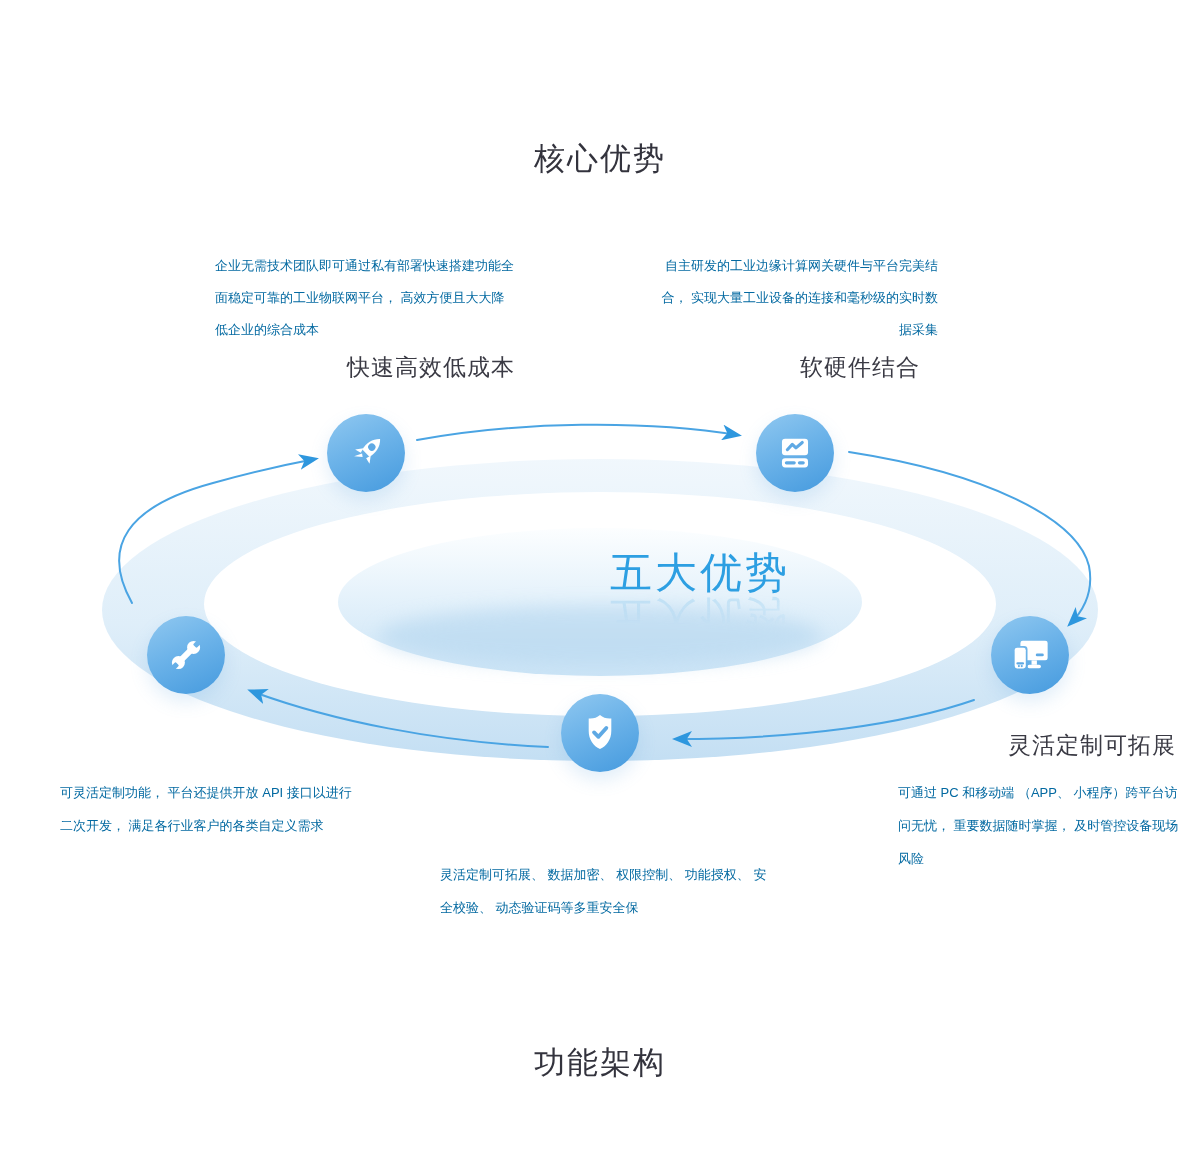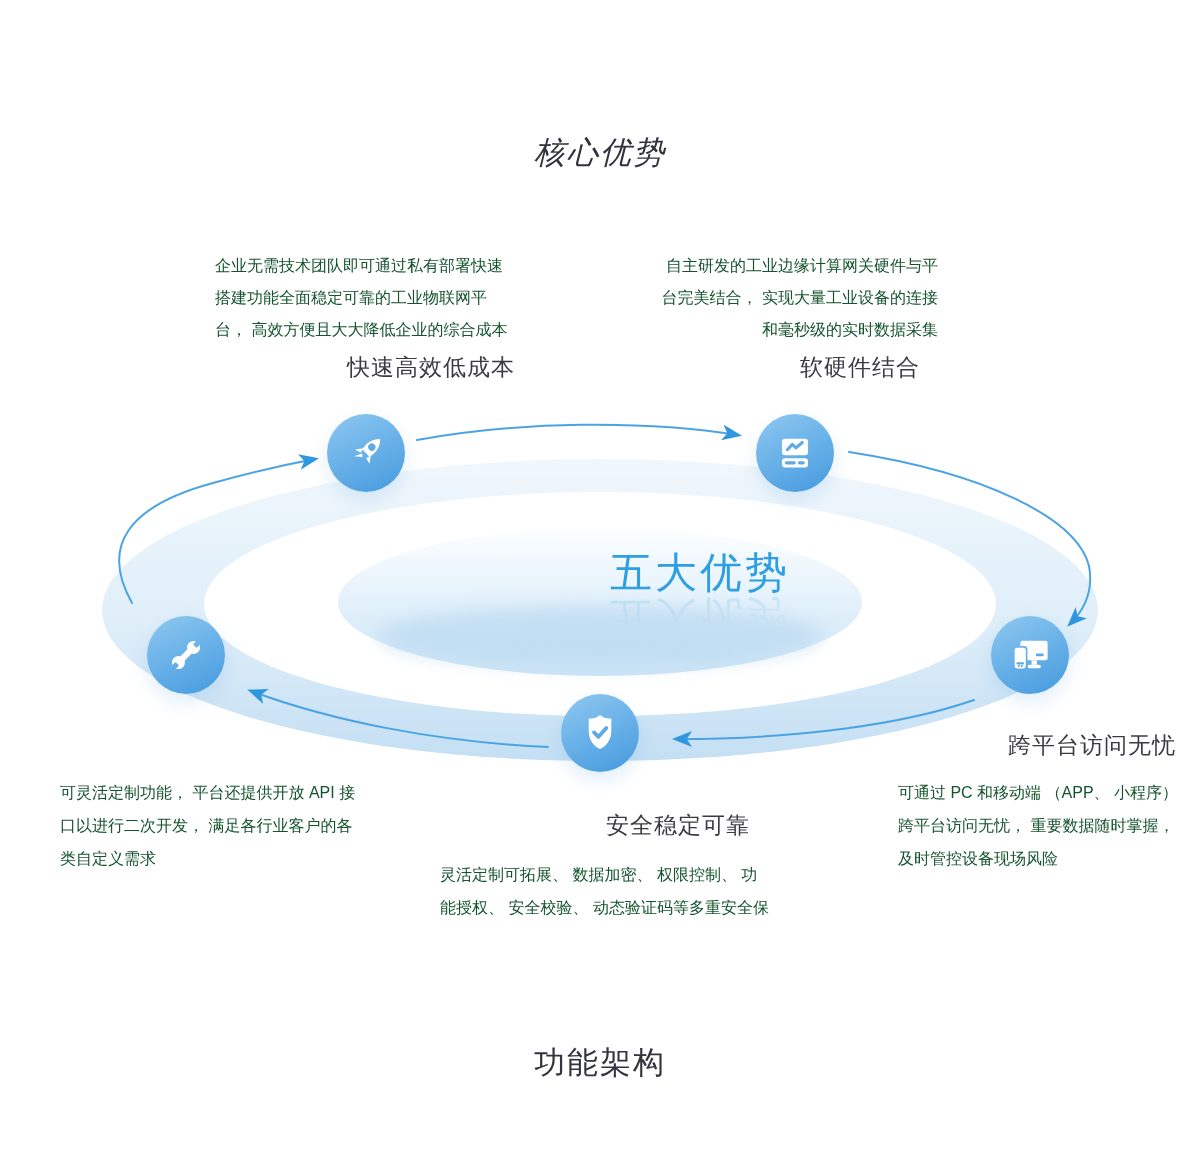--- a/index.html
+++ b/index.html
@@ -3,27 +3,27 @@
 <meta charset="utf-8">
 <style>
   * { margin:0; padding:0; box-sizing:border-box; }
   body { background:#ffffff; font-family:"Liberation Sans","DejaVu Sans",sans-serif; }
   .canvas { position:relative; width:1200px; height:1164px; background:#ffffff; overflow:hidden; margin:0 auto; }
 
   .section-title {
     position:absolute; left:0; right:0; text-align:center;
     font-size:31px; font-weight:500; color:#33333d; letter-spacing:2px;
   }
-  .title-top { top:132px;font-style:italic; }
+  .title-top { top:138px; }
   .title-bottom { top:1042px; }
 
   .diagram-svg { position:absolute; left:0; top:0; width:1200px; height:1164px; z-index:1; pointer-events:none; }
 
   .desc {
-    position:absolute; z-index:2; font-size:16px; color:#14532d; line-height:32px;
+    position:absolute; z-index:2; font-size:13px; color:#0369a1; line-height:32px;
   }
   .desc-f1 { left:215px; top:250px; width:300px; }
   .desc-f2 { left:660px; top:250px; width:278px;text-align:right; }
   .desc-f3 { left:60px;  top:776px; width:296px; line-height:33px; }
   .desc-f4 { left:440px; top:858px; width:330px; line-height:33px; }
   .desc-f5 { left:898px; top:776px; width:282px; line-height:33px; }
 
   .feature-label {
     position:absolute; z-index:2; font-size:23px; font-weight:500; color:#3a3a44;
     text-align:right; letter-spacing:1px;
@@ -135,30 +135,29 @@
             <rect x="10.45" y="6" width="3.1" height="12" fill="#ffffff"></rect>
             <rect x="10.65" y="1" width="2.7" height="4.6" rx="0.6" fill="#000000"></rect>
             <rect x="10.65" y="18.4" width="2.7" height="4.6" rx="0.6" fill="#000000"></rect>
           </g>
         </mask>
       </defs>
       <rect width="24" height="24" fill="#ffffff" mask="url(#wrenchMask)"></rect>
     </svg>
   </div>
 
-  <div class="feature-label label-f4">安全稳定可靠</div>
   <div class="desc desc-f4">灵活定制可拓展、 数据加密、 权限控制、 功能授权、 安全校验、 动态验证码等多重安全保</div>
   <div class="icon-circle pos-shield">
     <svg viewBox="0 0 24 24">
       <path d="M12 2.6 C10.4 4 8.4 4.6 6.1 4.4 L6.1 10.8 C6.1 15.4 8.5 18.7 12 20.4 C15.5 18.7 17.9 15.4 17.9 10.8 L17.9 4.4 C15.6 4.6 13.6 4 12 2.6 Z" fill="#ffffff"></path>
       <polyline points="8.9,11.7 11.2,14 15.3,9.4" stroke="#5fa9e4" stroke-width="2" fill="none" stroke-linecap="round" stroke-linejoin="round"></polyline>
     </svg>
   </div>
 
-  <div class="feature-label label-f5">跨平台访问无忧</div>
+  <div class="feature-label label-f5">灵活定制可拓展</div>
   <div class="desc desc-f5">可通过 PC 和移动端 （APP、 小程序）跨平台访问无忧， 重要数据随时掌握， 及时管控设备现场风险</div>
   <div class="icon-circle pos-devices">
     <svg viewBox="0 0 24 24">
       <defs>
         <mask id="devMask">
           <rect width="24" height="24" fill="#ffffff"></rect>
           <rect x="3.1" y="7.3" width="7.6" height="12.6" rx="1.8" fill="#000000"></rect>
         </mask>
       </defs>
       <g mask="url(#devMask)">

